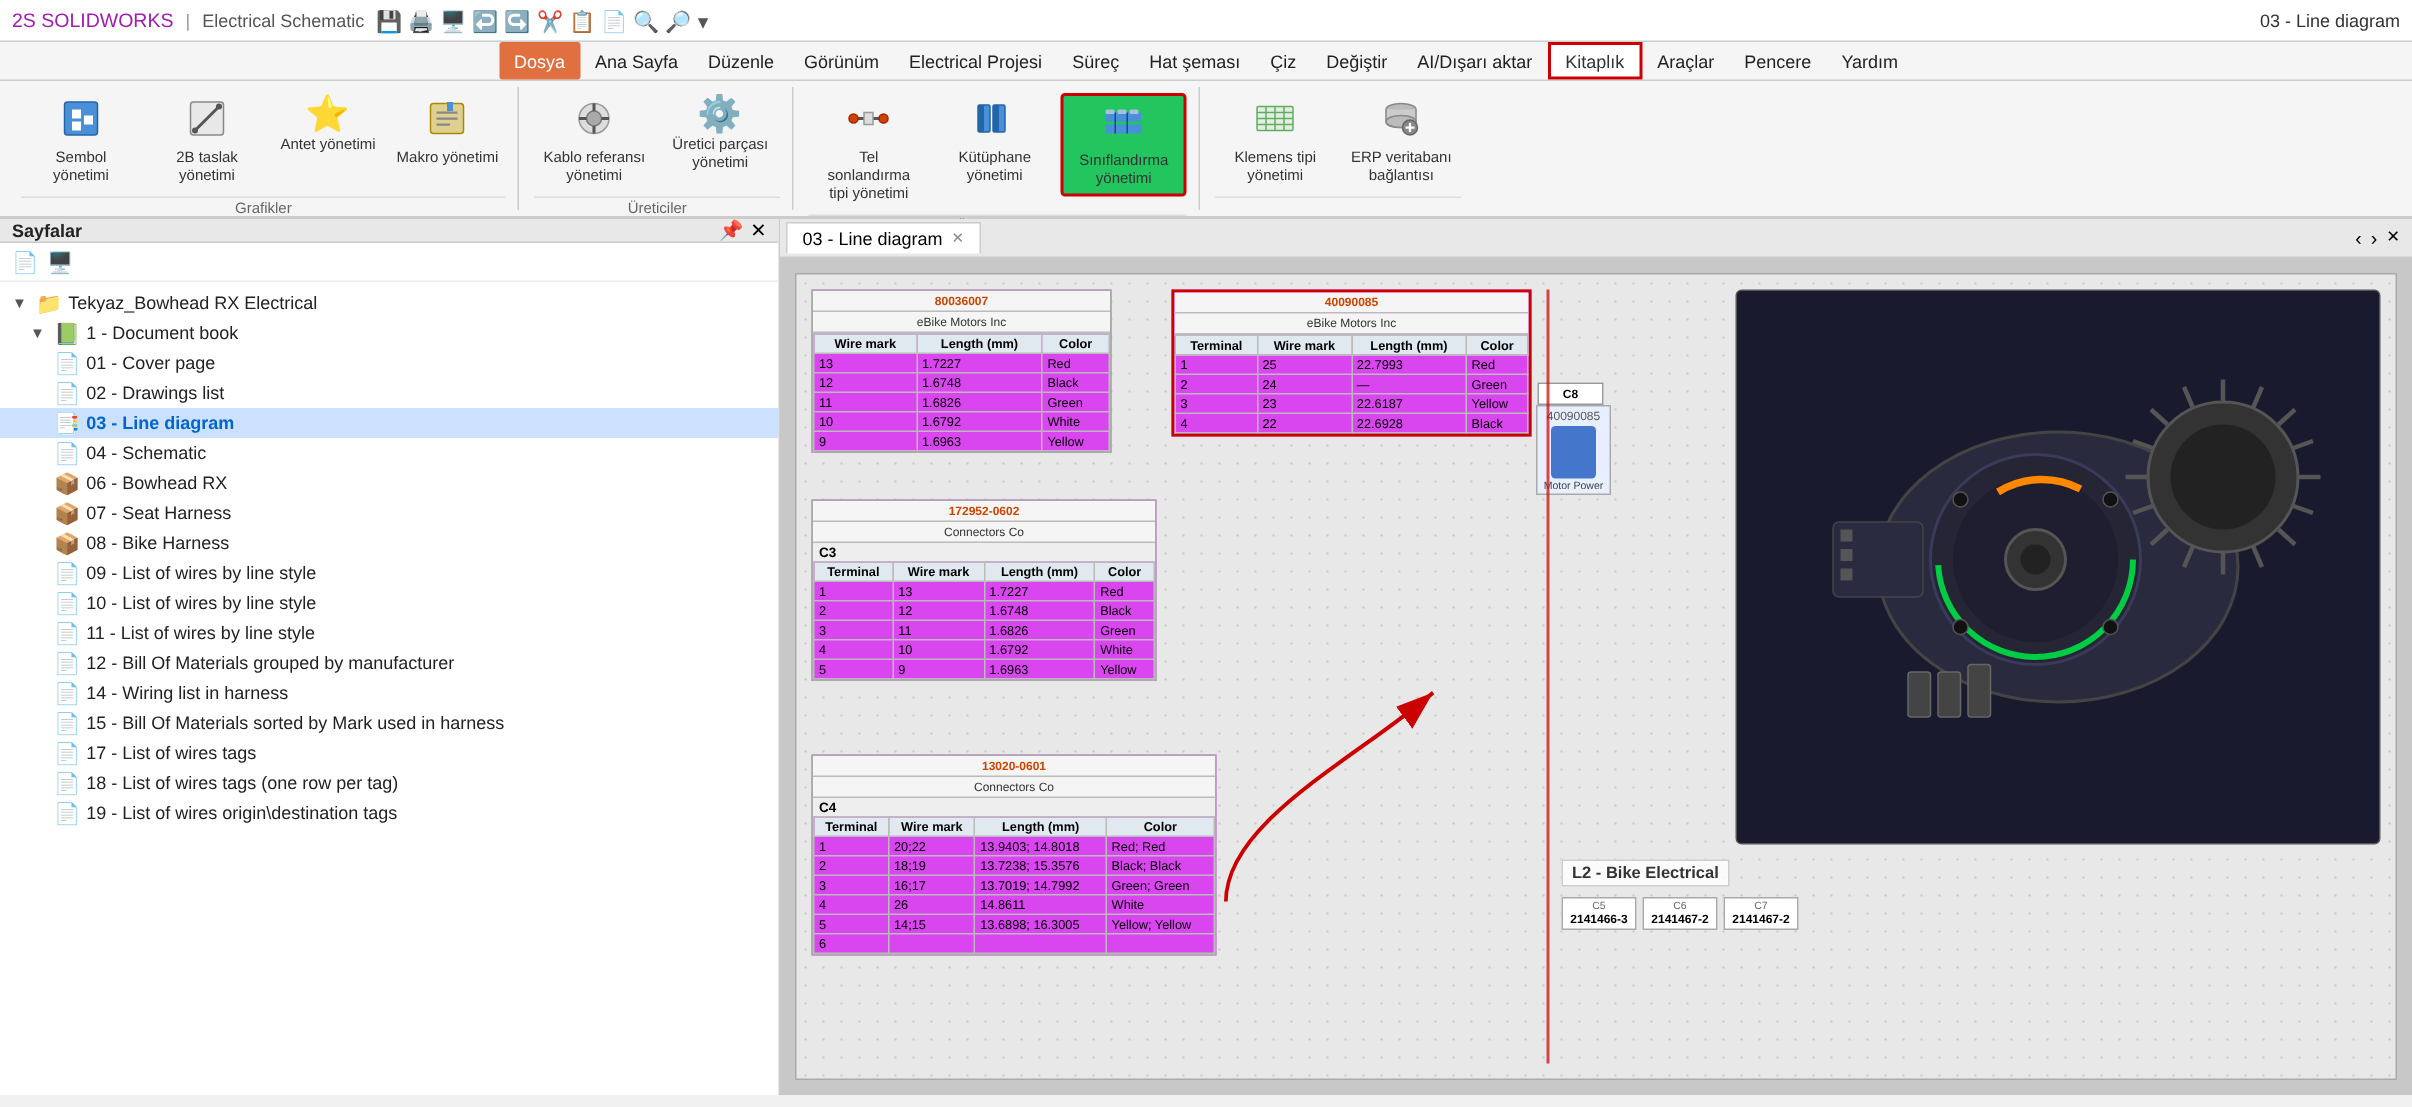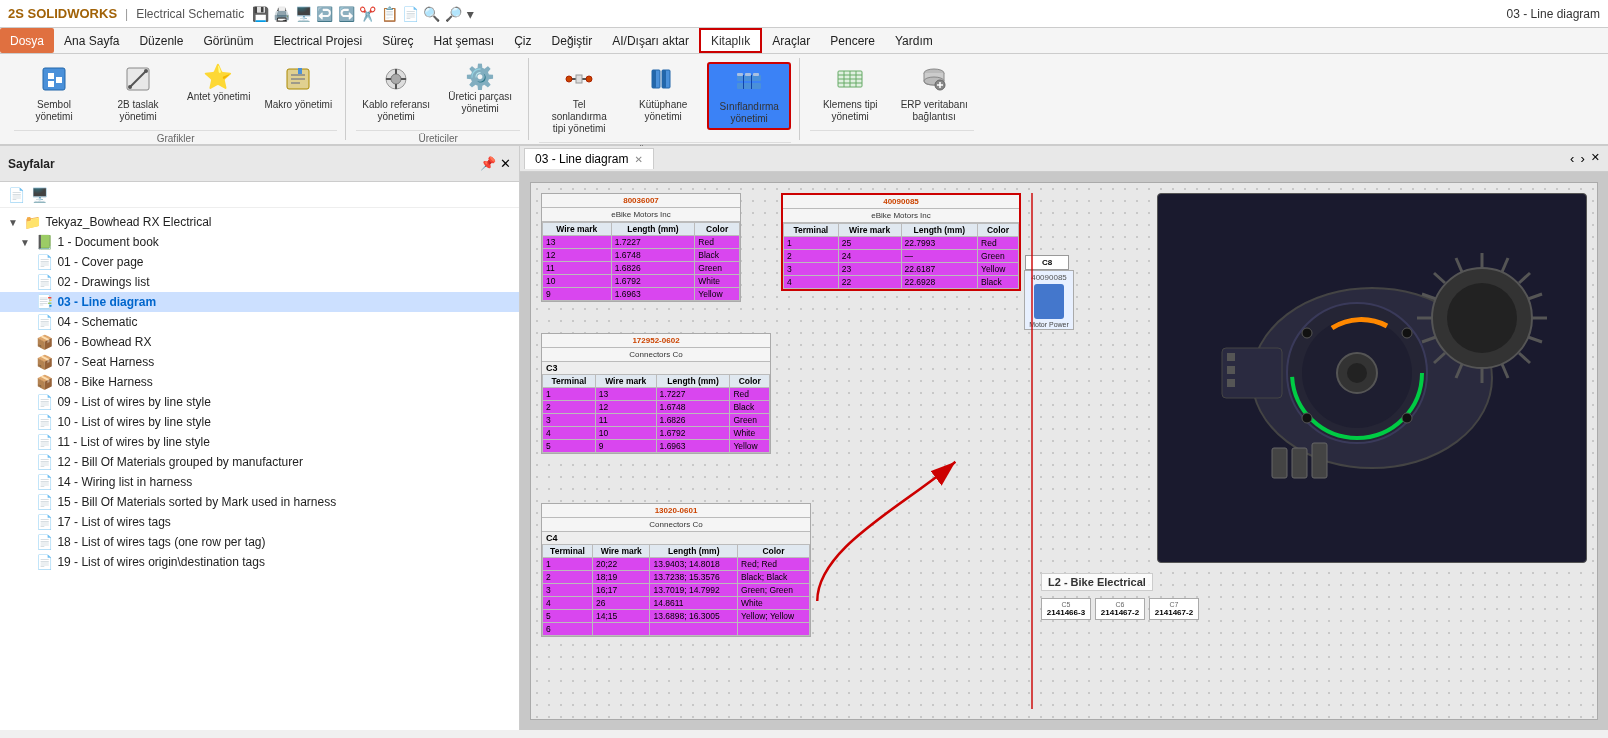--- a/index.html
+++ b/index.html
@@ -9,33 +9,34 @@
     #titlebar {
       background: #fff;
       height: 28px;
       display: flex;
       align-items: center;
       padding: 0 8px;
       border-bottom: 1px solid #ccc;
       justify-content: space-between;
     }
     #titlebar .left { display: flex; align-items: center; gap: 8px; }
-    #titlebar .logo { color: #a16207; font-weight: bold; font-size: 13px; }
+    #titlebar .logo { color: #a21caf; font-weight: normal; font-size: 13px; }
     #titlebar .app-title { color: #555; font-size: 12px; }
     #titlebar .toolbar-icons { display: flex; gap: 4px; align-items: center; }
     #titlebar .toolbar-icons span { font-size: 14px; cursor: pointer; color: #555; }
     #titlebar .right { font-size: 12px; color: #333; font-weight: 500; }
 
     
     #menubar {
       background: #f5f5f5;
       height: 26px;
       display: flex;
       align-items: center;
       border-bottom: 1px solid #ccc;
+      justify-content: center;
     }
     .menu-item {
       padding: 4px 10px;
       cursor: pointer;
       font-size: 12px;
       color: #222;
       height: 100%;
       display: flex;
       align-items: center;
     }
@@ -88,21 +89,21 @@
     .ribbon-btn .label { font-size: 10px; color: #333; line-height: 1.2; text-align: center; max-width: 70px; }
     .ribbon-group-label {
       font-size: 10px;
       color: #666;
       text-align: center;
       padding: 2px 0 3px 0;
       border-top: 1px solid #ddd;
     }
     .ribbon-btn.highlighted-btn {
       border: 2px solid #cc0000;
-      background: #3b82f6;
+      background: #22c55e;
     }
 
     
     #main {
       display: flex;
       height: calc(738px - 28px - 26px - 100px);
     }
 
     
     #sidebar {
@@ -112,21 +113,21 @@
       display: flex;
       flex-direction: column;
     }
     #sidebar-header {
       background: #e8e8e8;
       padding: 4px 8px;
       display: flex;
       align-items: center;
       justify-content: space-between;
       border-bottom: 1px solid #ccc;
-      height: 36px;
+      height: 16px;
     }
     #sidebar-header .title { font-size: 12px; font-weight: bold; color: #222; }
     #sidebar-header .icons { display: flex; gap: 4px; }
     #sidebar-tools {
       padding: 4px 8px;
       display: flex;
       gap: 6px;
       border-bottom: 1px solid #eee;
       height: 26px;
       align-items: center;

